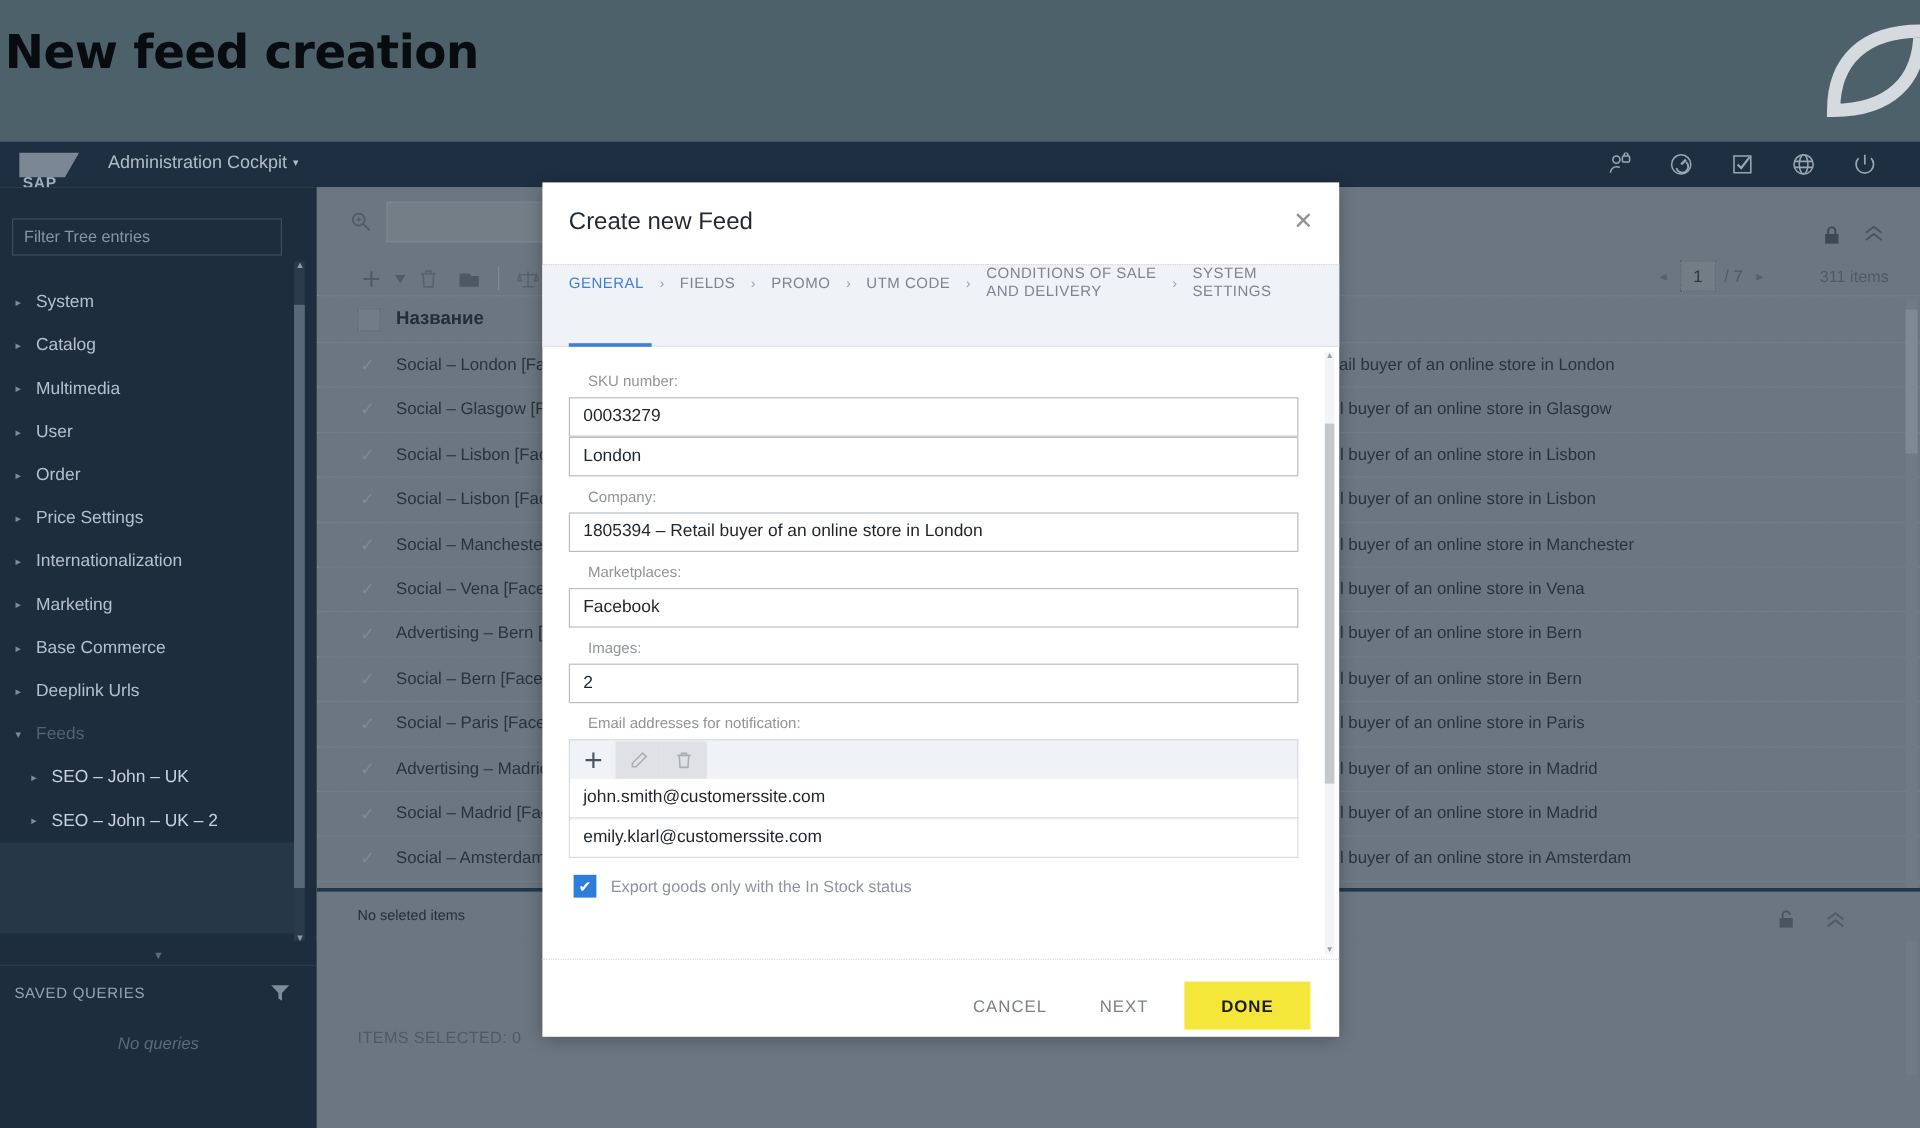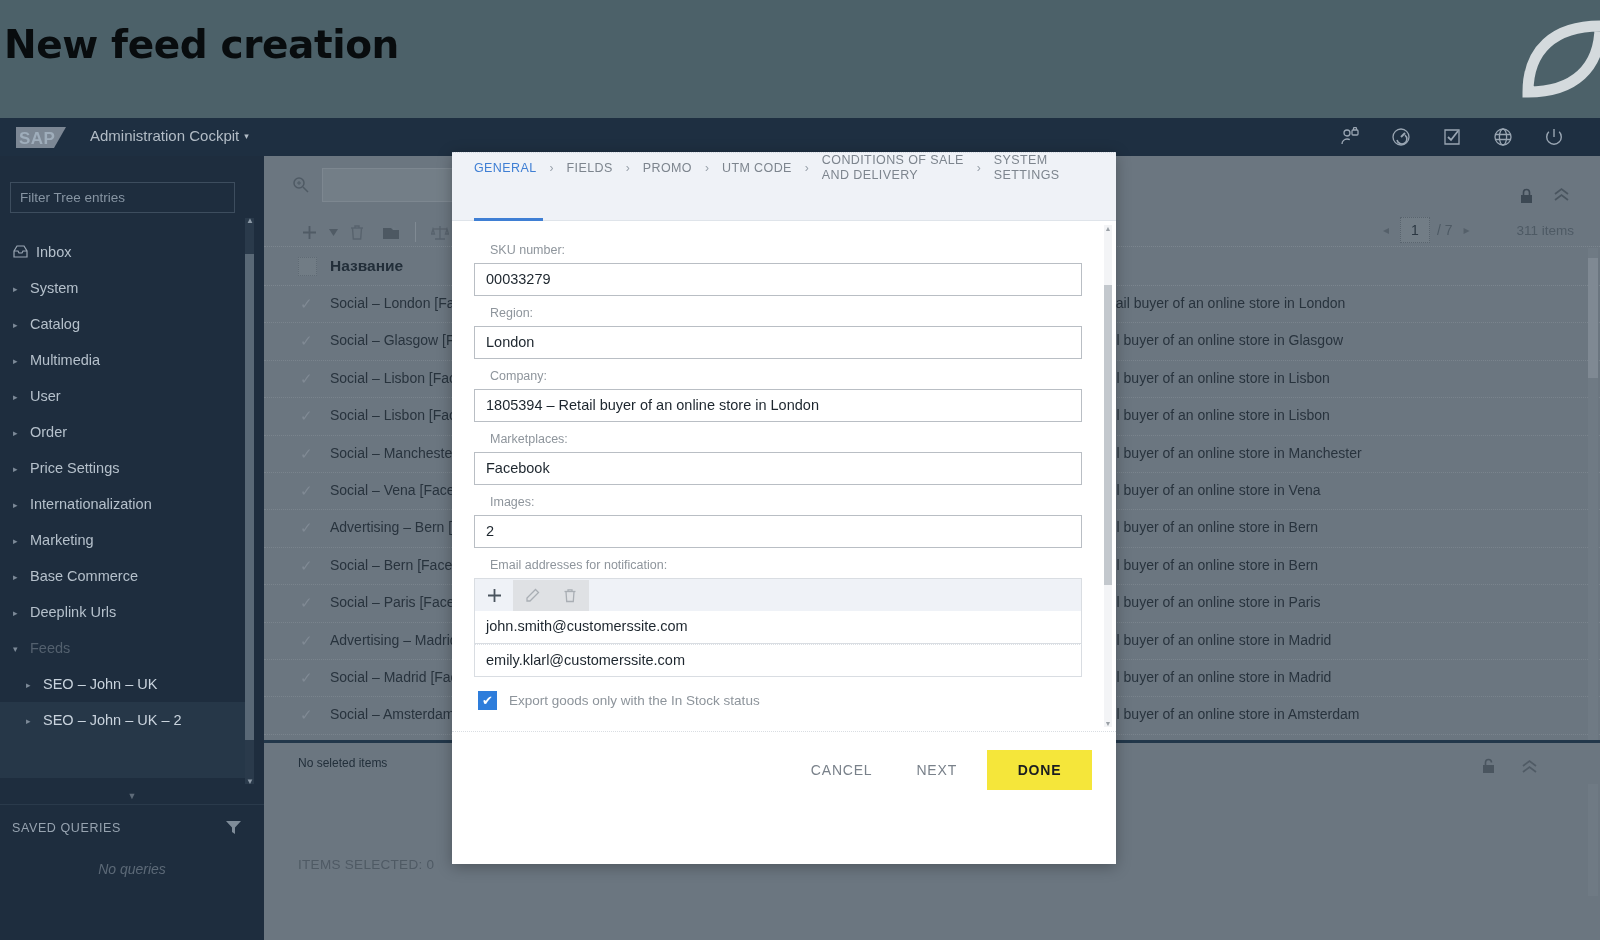--- a/index.html
+++ b/index.html
@@ -27,22 +27,22 @@
 
   
   .sapbar {
     position: absolute; left: 0; top: 118px; width: 1600px; height: 38px;
     background: #1e2f41;
   }
   .sap-logo {
     position: absolute; left: 16px; top: 9px; width: 50px; height: 21px;
   }
   .sap-logo .sap-text {
-    position: absolute; left: 3px; top: 2px;
-    font-size: 17px; font-weight: bold; color: #9fadbb; letter-spacing: 0.5px;
+    position: absolute; left: 3px; top: 18px;
+    font-size: 13px; font-weight: bold; color: #9fadbb; letter-spacing: 0.5px;
     font-family: "Liberation Sans", sans-serif;
   }
   .sap-cockpit {
     position: absolute; left: 90px; top: 9px;
     font-size: 15px; color: #b2bcc6;
   }
   .sap-cockpit .caret { font-size: 9px; margin-left: 5px; position: relative; top: -2px; }
   .sap-icons { position: absolute; right: 36px; top: 0; height: 38px; display: flex; align-items: center; gap: 31px; }
   .sap-icons svg { display: block; }
 
@@ -296,24 +296,20 @@
     </span>
   </div>
 </div>
 
 <div class="page">
 
   <div class="tree">
     <div class="tree-filter">Filter Tree entries</div>
     <div class="tree-list" id="tree-list">
         <div class="tree-sel-block" style="top: 468px; height: 76px;"></div>
-        <div class="tree-item inbox"><span><svg width="15" height="13" viewBox="0 0 15 13" style="vertical-align:-1px">
-              <path d="M1 6l3-5h7l3 5v6H1z" fill="none" stroke="#9aa6b3" stroke-width="1.2"></path>
-              <path d="M1 6h4l1 2h3l1-2h4" fill="none" stroke="#9aa6b3" stroke-width="1.2"></path>
-            </svg></span><span class="lbl">Inbox</span></div>
         <div class="tree-item"><span class="arrow">▸</span><span class="lbl">System</span></div>
         <div class="tree-item"><span class="arrow">▸</span><span class="lbl">Catalog</span></div>
         <div class="tree-item"><span class="arrow">▸</span><span class="lbl">Multimedia</span></div>
         <div class="tree-item"><span class="arrow">▸</span><span class="lbl">User</span></div>
         <div class="tree-item"><span class="arrow">▸</span><span class="lbl">Order</span></div>
         <div class="tree-item"><span class="arrow">▸</span><span class="lbl">Price Settings</span></div>
         <div class="tree-item"><span class="arrow">▸</span><span class="lbl">Internationalization</span></div>
         <div class="tree-item"><span class="arrow">▸</span><span class="lbl">Marketing</span></div>
         <div class="tree-item"><span class="arrow">▸</span><span class="lbl">Base Commerce</span></div>
         <div class="tree-item"><span class="arrow">▸</span><span class="lbl">Deeplink Urls</span></div>
@@ -503,20 +499,24 @@
   </span>
   <span class="ic" style="right:62px">
     <svg width="17" height="17" viewBox="0 0 17 17" fill="none" stroke="#505b65" stroke-width="1.7">
       <path d="M2 8l6.5-5L15 8"></path>
         <path d="M2 14l6.5-5L15 14"></path>
     </svg>
   </span>
 </div>
 
 <div class="modal">
+  <div class="modal-head">
+    <div class="modal-title">Create new Feed</div>
+    <div class="modal-close">✕</div>
+  </div>
 
   <div class="stepper">
     <div id="steps-container" style="display:flex;align-items:center;">
         <span class="step active">GENERAL</span>
         <span class="step-sep">›</span>
         <span class="step">FIELDS</span>
         <span class="step-sep">›</span>
         <span class="step">PROMO</span>
         <span class="step-sep">›</span>
         <span class="step">UTM CODE</span>
@@ -527,21 +527,20 @@
         <span class="step">SYSTEM
 SETTINGS</span>
       </div>
     <div class="stepper-underline" style="width: 69px;"></div>
   </div>
 
   <div class="modal-body">
     <div id="fields-container">
         <div class="fld-label">SKU number:</div>
         <div class="fld-input">00033279</div>
-        <div class="fld-label">Region:</div>
         <div class="fld-input">London</div>
         <div class="fld-label">Company:</div>
         <div class="fld-input">1805394 – Retail buyer of an online store in London</div>
         <div class="fld-label">Marketplaces:</div>
         <div class="fld-input">Facebook</div>
         <div class="fld-label">Images:</div>
         <div class="fld-input">2</div>
       </div>
 
     <div class="fld-label">Email addresses for notification:</div>

